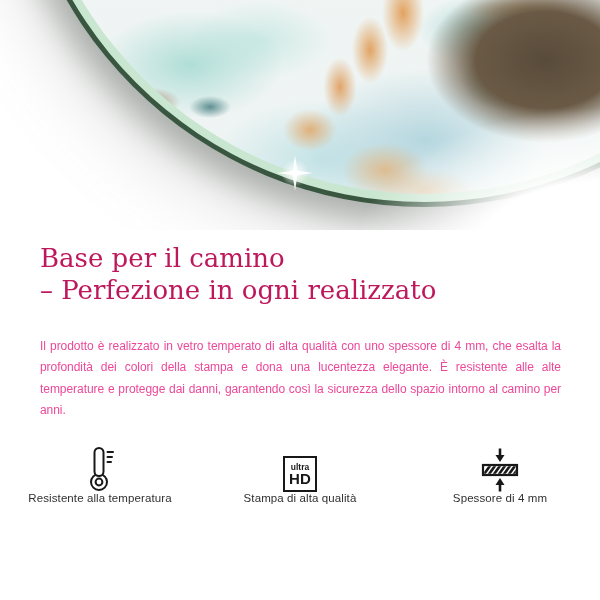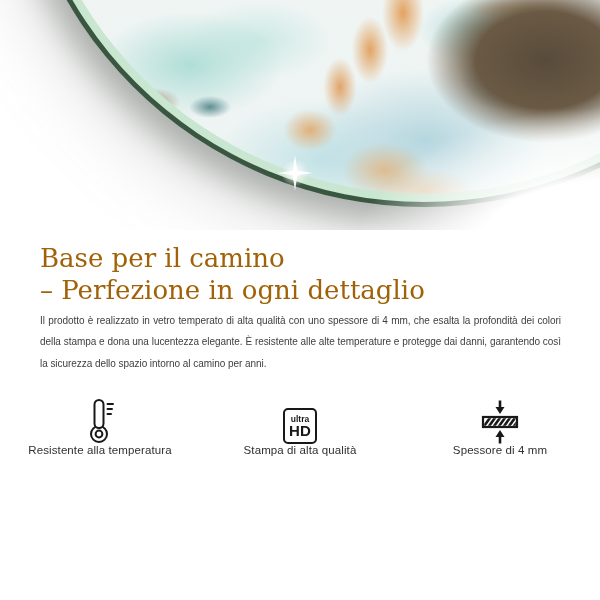--- a/index.html
+++ b/index.html
@@ -41,31 +41,31 @@
   .hero-fade {
     position:absolute; inset:0; pointer-events:none;
     background:radial-gradient(ellipse 330px 200px at 100% 112%, #fff 38%, rgba(255,255,255,0) 75%);
   }
   .sparkle { position:absolute; left:276px; top:154px; width:38px; height:38px; }
   .sparkle-glow { position:absolute; inset:4px; border-radius:50%;
     background:radial-gradient(circle, rgba(255,255,255,0.95) 0%, rgba(255,255,255,0) 65%); }
 
   
   .title-block { margin:12px 40px 0; font-family:"DejaVu Serif", serif;
-    font-size:26px; line-height:32px; color:#a16207; font-weight:400; }
-  .description { margin:4px 39px 0 40px; font-size:10px; line-height:21.4px;
-    color:#404040; text-align:justify; letter-spacing:-0.05px; }
+    font-size:26px; line-height:32px; color:#be185d; font-weight:400; }
+  .description { margin:30px 39px 0 40px; font-size:12px; line-height:21.4px;
+    color:#ec4899; text-align:justify; letter-spacing:-0.05px; }
 
   
   .features { margin-top:22px; display:grid; grid-template-columns:repeat(3,1fr); row-gap:20px; }
   .feature { display:flex; flex-direction:column; align-items:center; }
   .icon-box { height:48px; display:flex; align-items:flex-end; justify-content:center; }
   .feature-label { font-size:11.5px; color:#303030; letter-spacing:0.1px; }
 
-  .uhd-box { width:34px; height:36px; border:2.2px solid #181818; border-radius:5px;
+  .uhd-box { width:34px; height:36px; border:2.2px solid #181818; border-radius:0;
     display:flex; flex-direction:column; align-items:center; justify-content:center; color:#181818; }
   .uhd-top { font-size:8.5px; font-weight:600; line-height:9px; }
   .uhd-bottom { font-size:15px; font-weight:700; line-height:13px; letter-spacing:0.2px; }
 
   svg.icon { display:block; }
 </style>
 </head>
 <body>
 
 <div class="hero">
@@ -76,21 +76,21 @@
   <div class="sparkle">
     <div class="sparkle-glow"></div>
     <svg class="icon" width="38" height="38" viewBox="0 0 38 38">
       <path d="M19 1 L21.3 16.7 L37 19 L21.3 21.3 L19 37 L16.7 21.3 L1 19 L16.7 16.7 Z" fill="#ffffff" opacity="0.95"></path>
     </svg>
   </div>
 </div>
 
 <div class="title-block">
   <div>Base per il camino</div>
-  <div>– Perfezione in ogni dettaglio</div>
+  <div>– Perfezione in ogni realizzato</div>
 </div>
 
 <p class="description">Il prodotto è realizzato in vetro temperato di alta qualità con uno spessore di 4 mm, che esalta la profondità dei colori della stampa e dona una lucentezza elegante. È resistente alle alte temperature e protegge dai danni, garantendo così la sicurezza dello spazio intorno al camino per anni.</p>
 
 <div class="features">
 
   <div class="feature">
     <div class="icon-box">
       <svg class="icon" width="27" height="46" viewBox="0 0 27 46" fill="none" stroke="#181818" stroke-width="2" stroke-linecap="round">
         <circle cx="12" cy="36" r="8"></circle>

